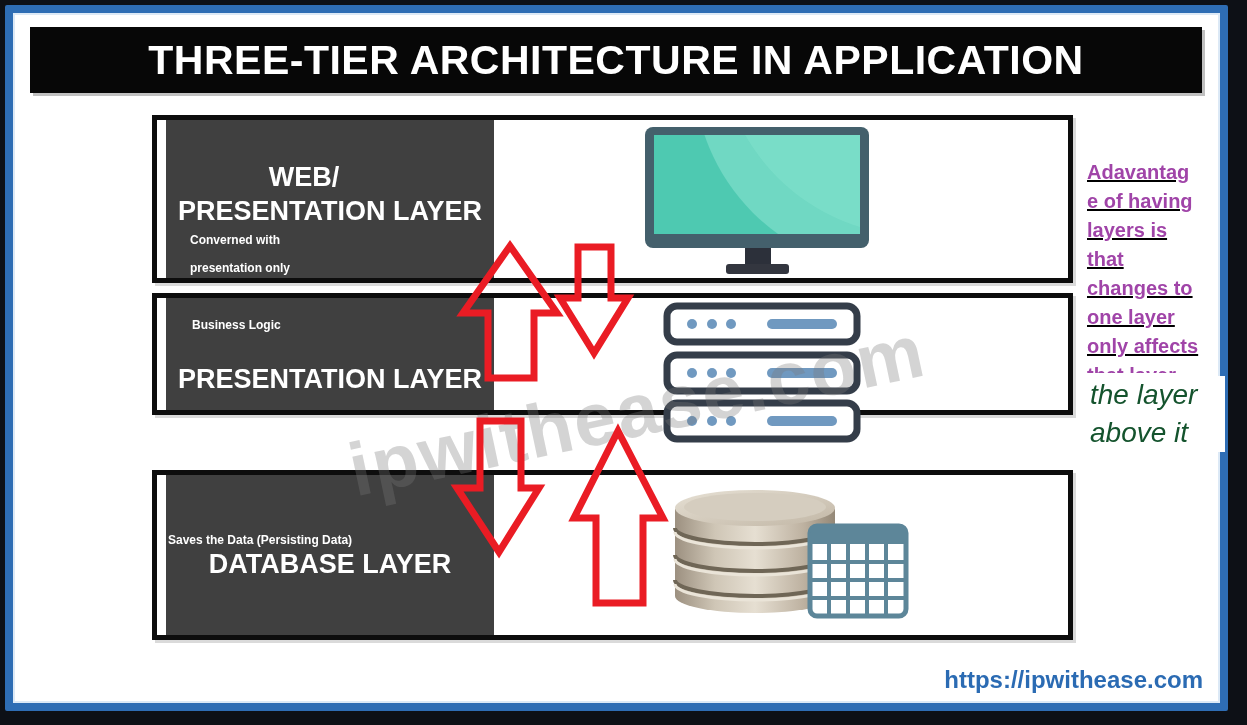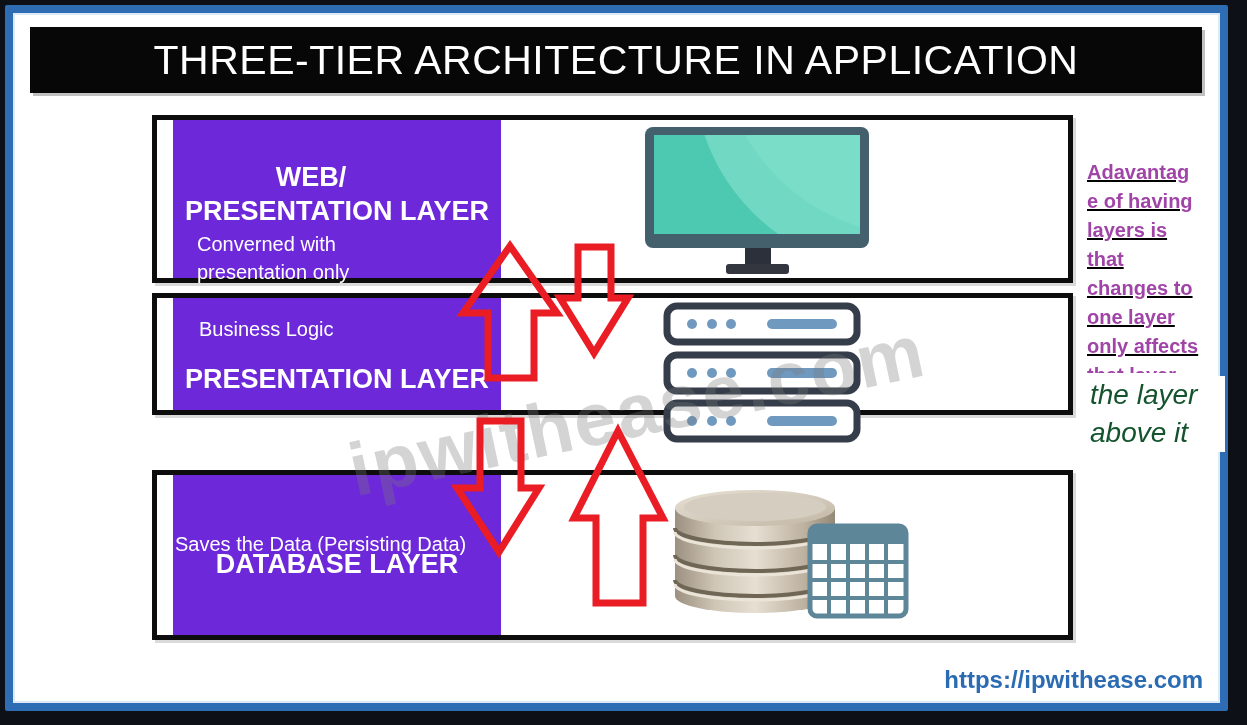--- a/index.html
+++ b/index.html
@@ -4,29 +4,29 @@
 <style>
   html,body{margin:0;padding:0;background:#0d1016;}
   .stage{position:relative;width:1247px;height:725px;overflow:hidden;background:#0d1016;
          font-family:"Liberation Sans",sans-serif;}
   .page{position:absolute;left:5px;top:5px;width:1223px;height:706px;box-sizing:border-box;
         background:#ffffff;border:8px solid #2e6db4;border-radius:2px;
         box-shadow:inset 0 0 0 2px #dce9f6;}
   .banner{position:absolute;left:30px;top:27px;width:1172px;height:66px;background:#070707;
           display:flex;align-items:center;justify-content:center;z-index:2;
           box-shadow:3px 3px 0 rgba(140,140,140,.55);}
-  .banner span{color:#ffffff;font-size:41px;font-weight:normal;letter-spacing:.5px;white-space:nowrap;}
+  .banner span{color:#ffffff;font-size:41px;font-weight:bold;letter-spacing:.5px;white-space:nowrap;}
   .row{position:absolute;left:152px;width:921px;box-sizing:border-box;background:#ffffff;
        border:5px solid #0d0d0d;z-index:1;box-shadow:3px 3px 0 rgba(150,150,150,.35);}
   .row1{top:115px;height:168px;}
   .row2{top:293px;height:122px;}
   .row3{top:470px;height:170px;}
-  .label{position:absolute;left:16px;top:0;bottom:0;width:328px;background:#6d28d9;color:#ffffff;}
+  .label{position:absolute;left:9px;top:0;bottom:0;width:328px;background:#404040;color:#ffffff;}
   .ltitle{position:absolute;width:100%;text-align:center;font-weight:bold;font-size:27px;white-space:nowrap;}
-  .lnote{position:absolute;font-weight:normal;font-size:20px;white-space:nowrap;}
+  .lnote{position:absolute;font-weight:bold;font-size:12px;white-space:nowrap;}
   .iconwrap{position:absolute;z-index:2;}
   .watermark{position:absolute;left:350px;top:428px;z-index:3;transform:rotate(-12deg);
              transform-origin:0 50%;font-size:75px;font-weight:bold;letter-spacing:2px;
              color:rgba(120,120,120,.32);white-space:nowrap;pointer-events:none;}
   .arrows{position:absolute;left:0;top:0;z-index:4;pointer-events:none;}
   .sidenote{position:absolute;left:1087px;top:158px;width:125px;z-index:2;overflow:hidden;height:215px;text-decoration:underline;}
   .sidenote div{color:#a044a8;font-weight:bold;font-size:20px;line-height:29px;white-space:nowrap;}
   .greennote{position:absolute;left:1090px;top:376px;width:135px;z-index:3;background:#ffffff;}
   .greennote div{color:#14532d;font-style:italic;font-size:28px;line-height:38px;white-space:nowrap;}
   .footer-url{position:absolute;right:44px;top:666px;z-index:2;color:#2b6bb3;font-weight:bold;

